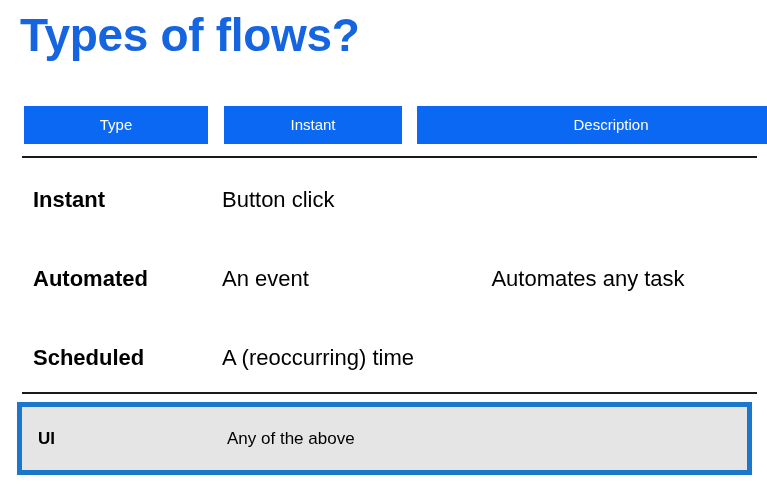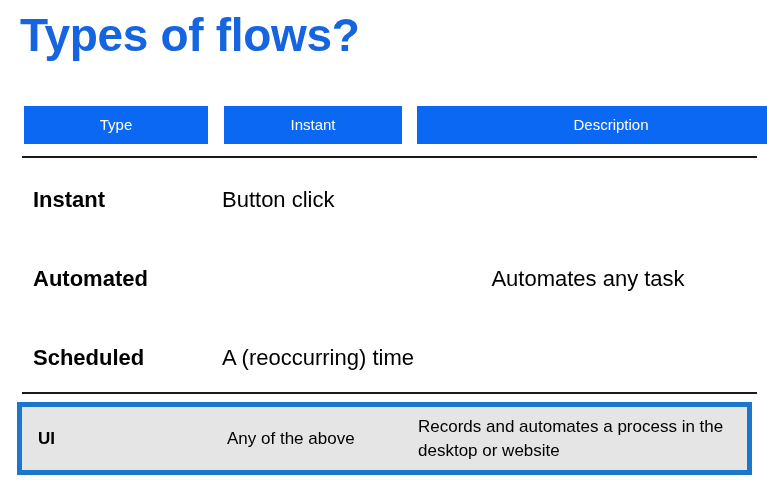--- a/index.html
+++ b/index.html
@@ -172,30 +172,30 @@
   <div class="rule top"></div>
 
   <div class="row r1">
     <div class="cell c-type">Instant</div>
     <div class="cell c-trigger">Button click</div>
     <div class="cell c-desc"></div>
   </div>
 
   <div class="row r2">
     <div class="cell c-type">Automated</div>
+    <div class="cell c-trigger">An event</div>
     <div class="cell c-desc">Automates any task</div>
   </div>
 
   <div class="row r3">
     <div class="cell c-type">Scheduled</div>
     <div class="cell c-trigger">A (reoccurring) time</div>
     <div class="cell c-desc"></div>
   </div>
 
   <div class="rule bottom"></div>
 
   <div class="ui-box">
     <div class="ui-cell c-type">UI</div>
     <div class="ui-cell c-trigger">Any of the above</div>
-    <div class="ui-cell c-desc">Records and automates a process in the desktop or website</div>
   </div>
 
 </div>
 
 </body></html>

